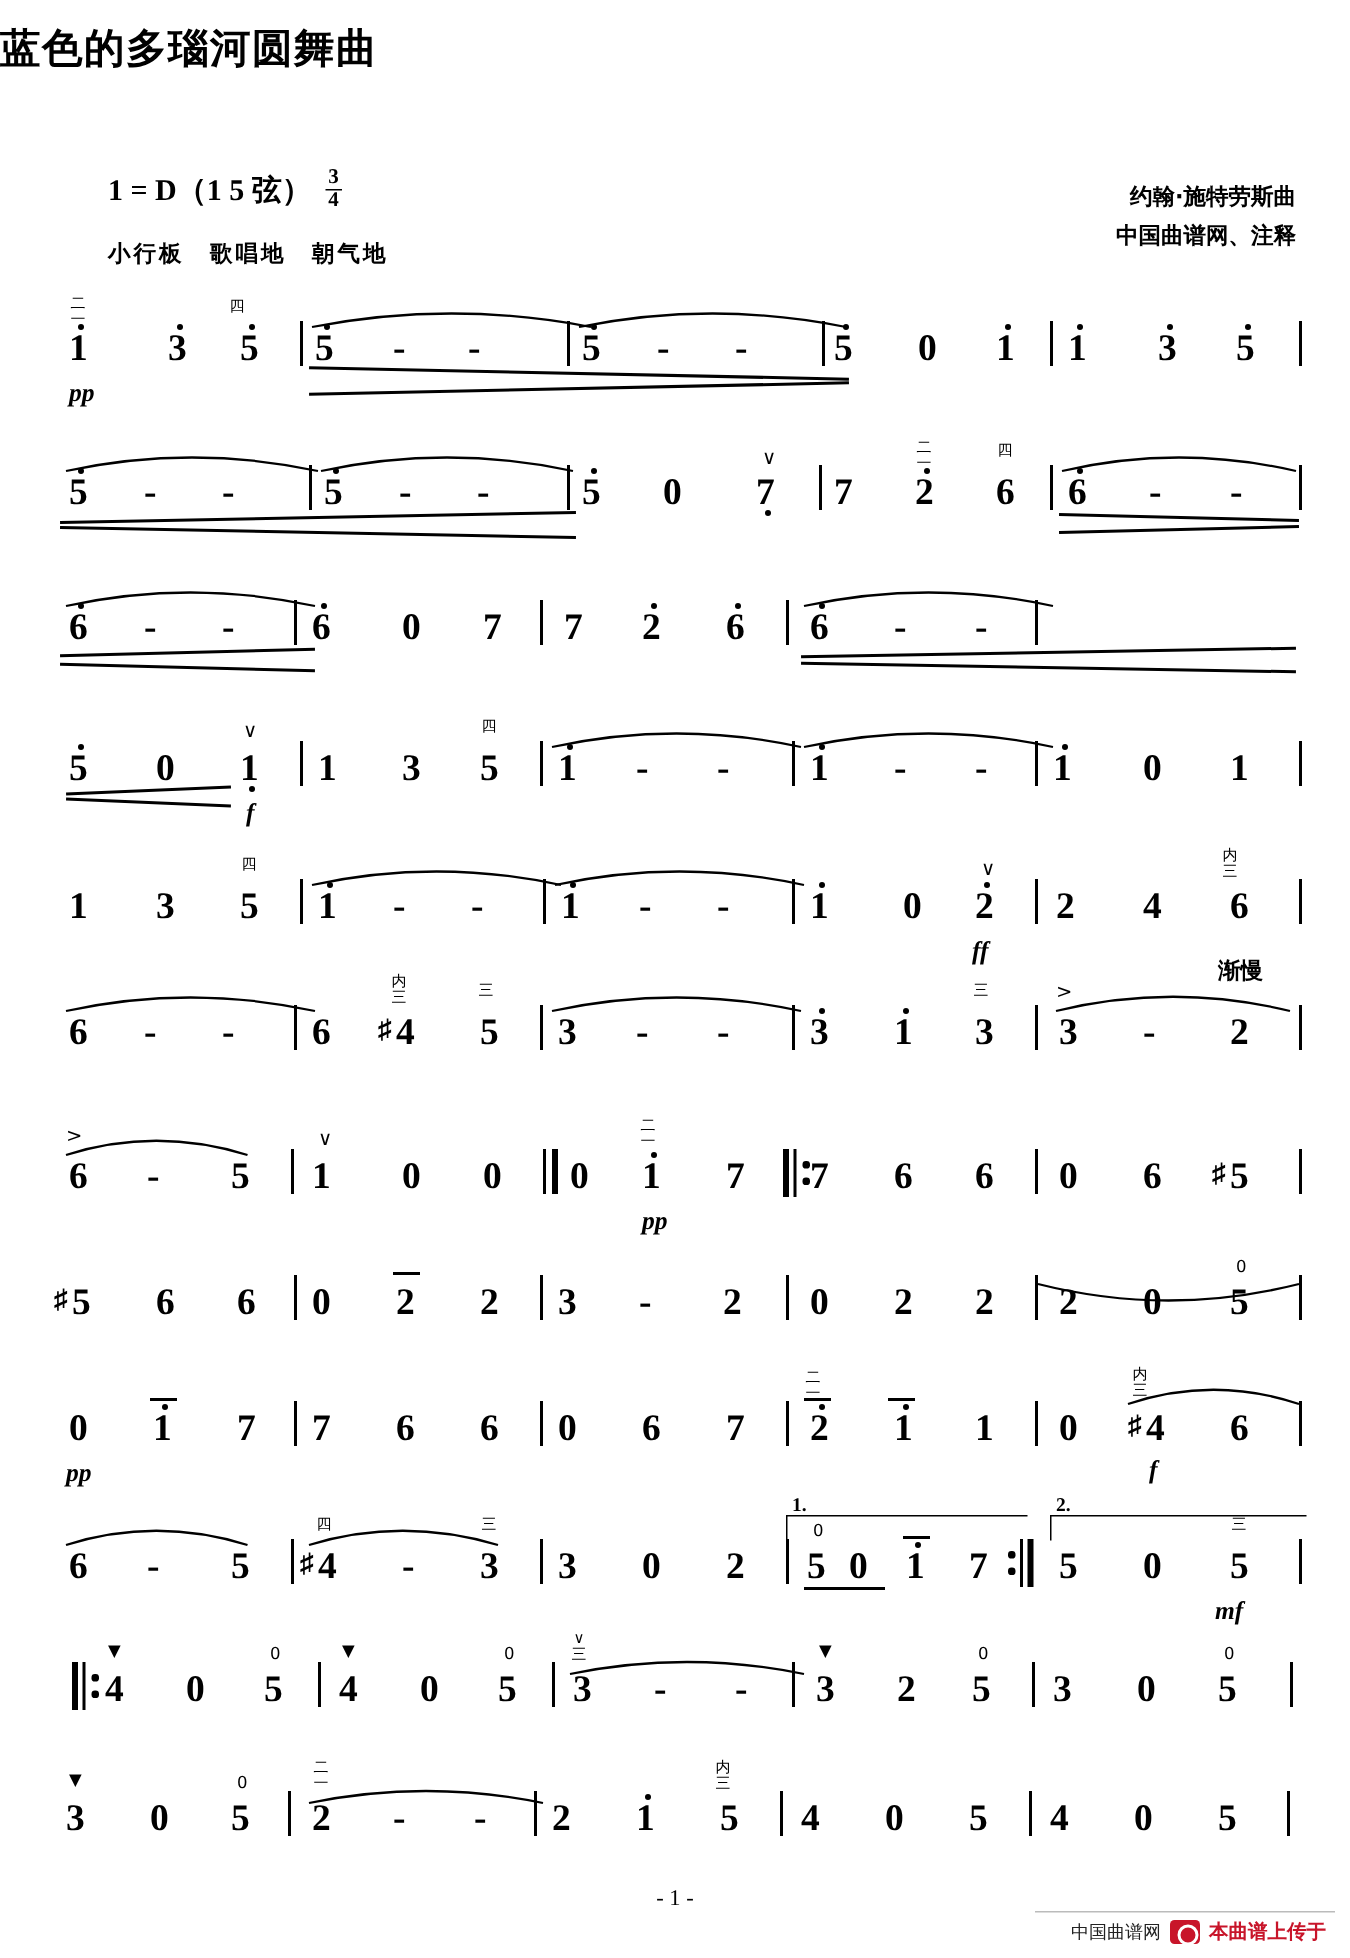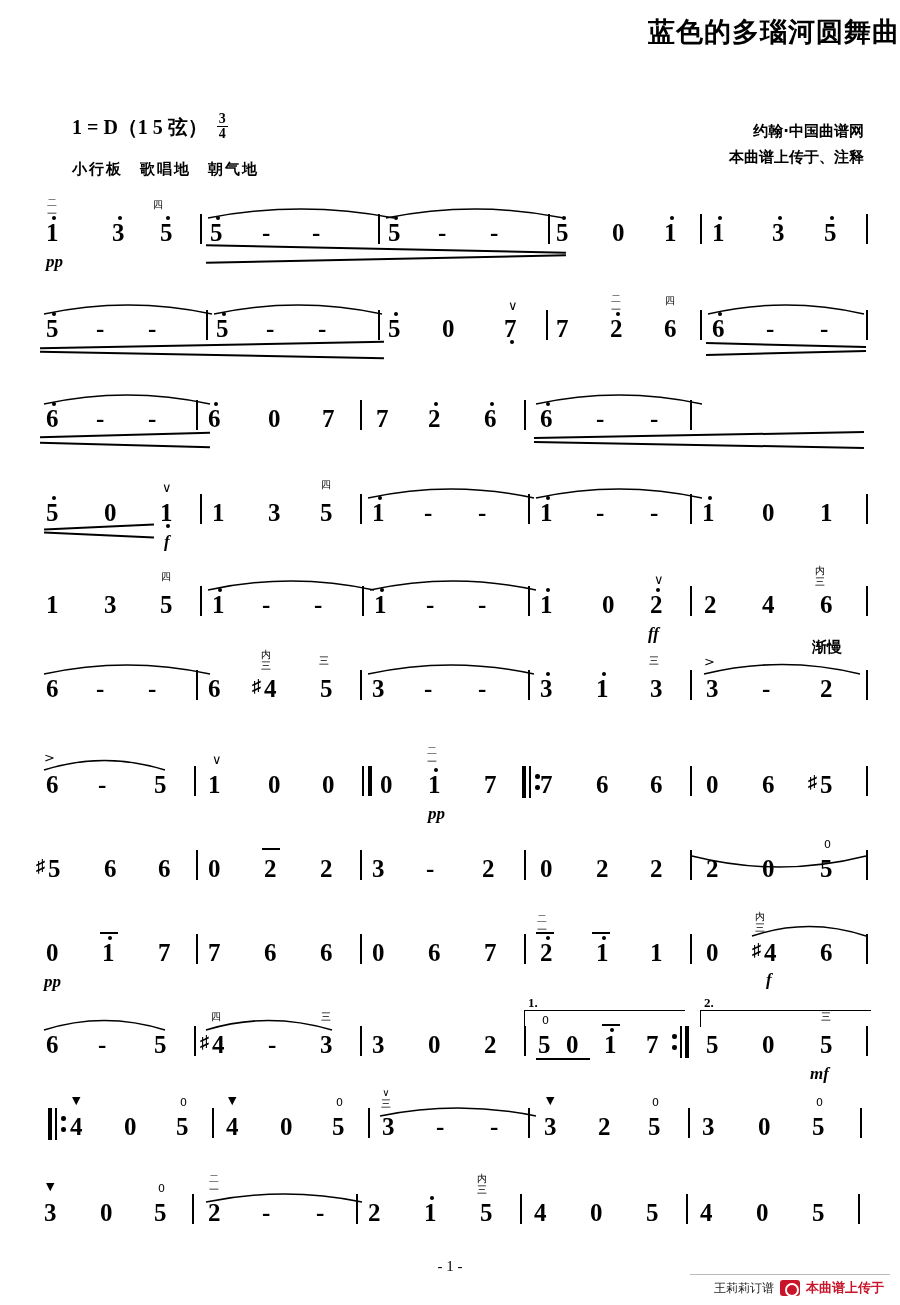--- a/index.html
+++ b/index.html
@@ -4,21 +4,21 @@
 <style>
   html,body{margin:0;padding:0;}
   body{
     width:900px;height:1305px;background:#ffffff;
     font-family:"Liberation Serif", serif;
     position:relative;overflow:hidden;
   }
   .sheet{position:relative;width:900px;height:1305px;}
 
   .title{
-    position:absolute;top:14px;left:0;width:900px;text-align:right;
+    position:absolute;top:14px;left:0;width:900px;text-align:left;
     font-family:"DejaVu Sans", sans-serif;
     font-weight:bold;font-size:27px;letter-spacing:1px;color:#000;
   }
 
   .key-sig{
     position:absolute;left:72px;top:112px;
     font-family:"Liberation Serif", serif;font-size:20px;font-weight:bold;color:#000;
     white-space:nowrap;
   }
   .frac{display:inline-block;vertical-align:-4px;text-align:center;line-height:1;margin-left:4px;}
@@ -139,22 +139,22 @@
     <span>1 = D（1  5 弦）</span>
     <span class="frac">
       <span class="num">3</span>
       <span class="den">4</span>
     </span>
   </div>
 
   <div class="tempo">小行板　歌唱地　朝气地</div>
 
   <div class="composer">
-    <div>约翰·中国曲谱网</div>
-    <div>本曲谱上传于、注释</div>
+    <div>约翰·施特劳斯曲</div>
+    <div>中国曲谱网、注释</div>
   </div>
 
   <div class="row" style="top:196px;">
 
     <div class="fing" style="left:44px;top:2px;">二<br>一</div>
     <div class="fing" style="left:150px;top:4px;">四</div>
 
     <div class="note" style="left:46px;top:24px;">1</div>
     <div class="dot-up" style="left:52px;top:20px;"></div>
     <div class="note" style="left:112px;top:24px;">3</div>
@@ -675,18 +675,18 @@
     <div class="note" style="left:700px;top:24px;">4</div>
     <div class="note" style="left:756px;top:24px;">0</div>
     <div class="note" style="left:812px;top:24px;">5</div>
     <div class="bar" style="left:858px;top:18px;"></div>
   </div>
 
   <div class="pagenum">- 1 -</div>
 
   <div class="hr-foot"></div>
   <div class="footer">
-    <span>王莉莉订谱</span>
+    <span>中国曲谱网</span>
     <span class="logo"></span>
     <span class="site">本曲谱上传于</span>
   </div>
 
 </div>
 
 </body></html>

